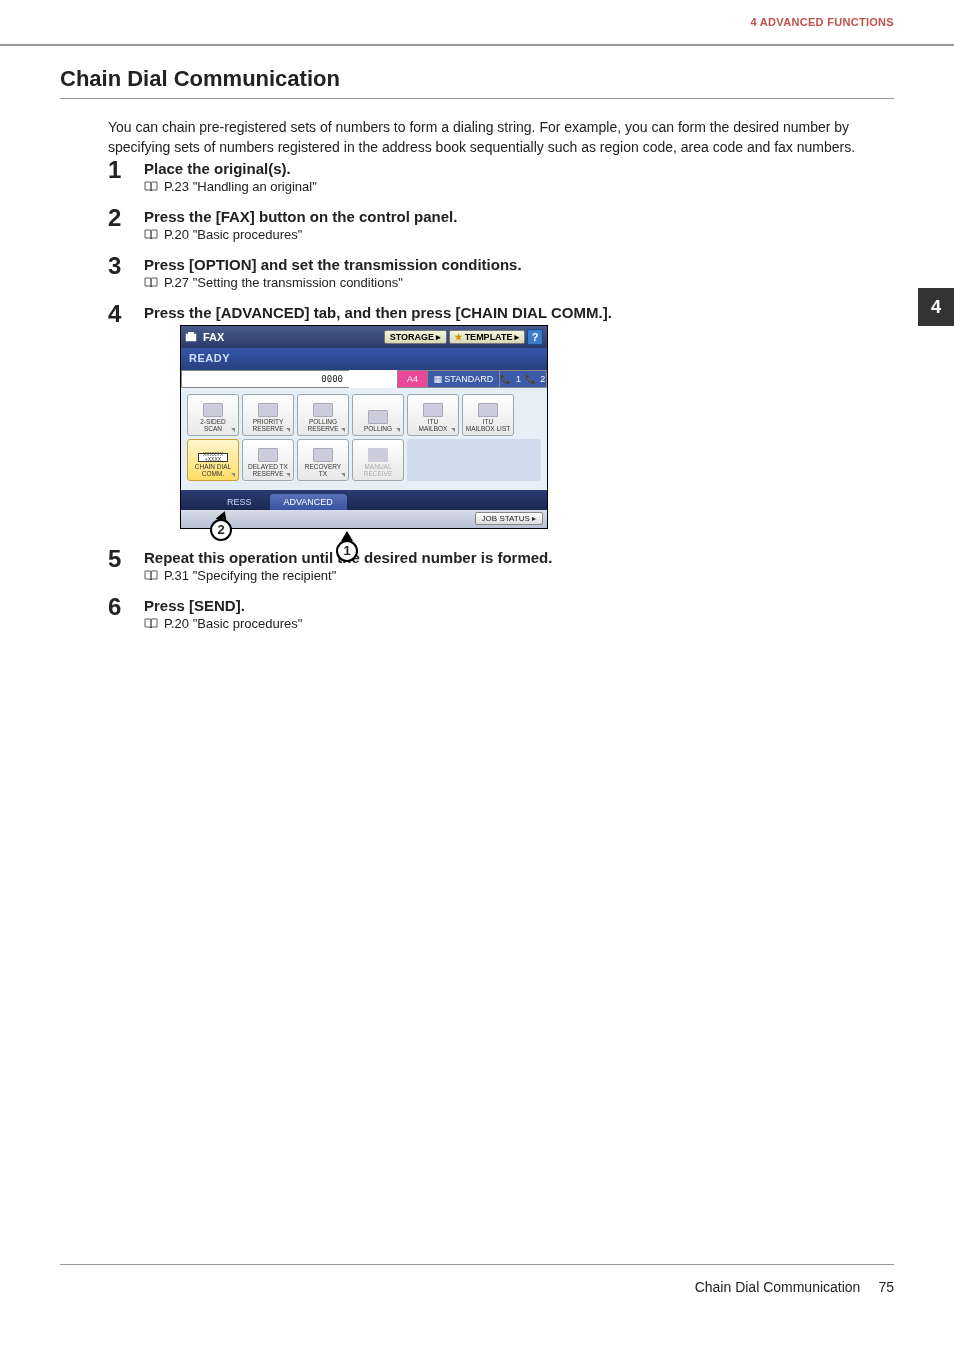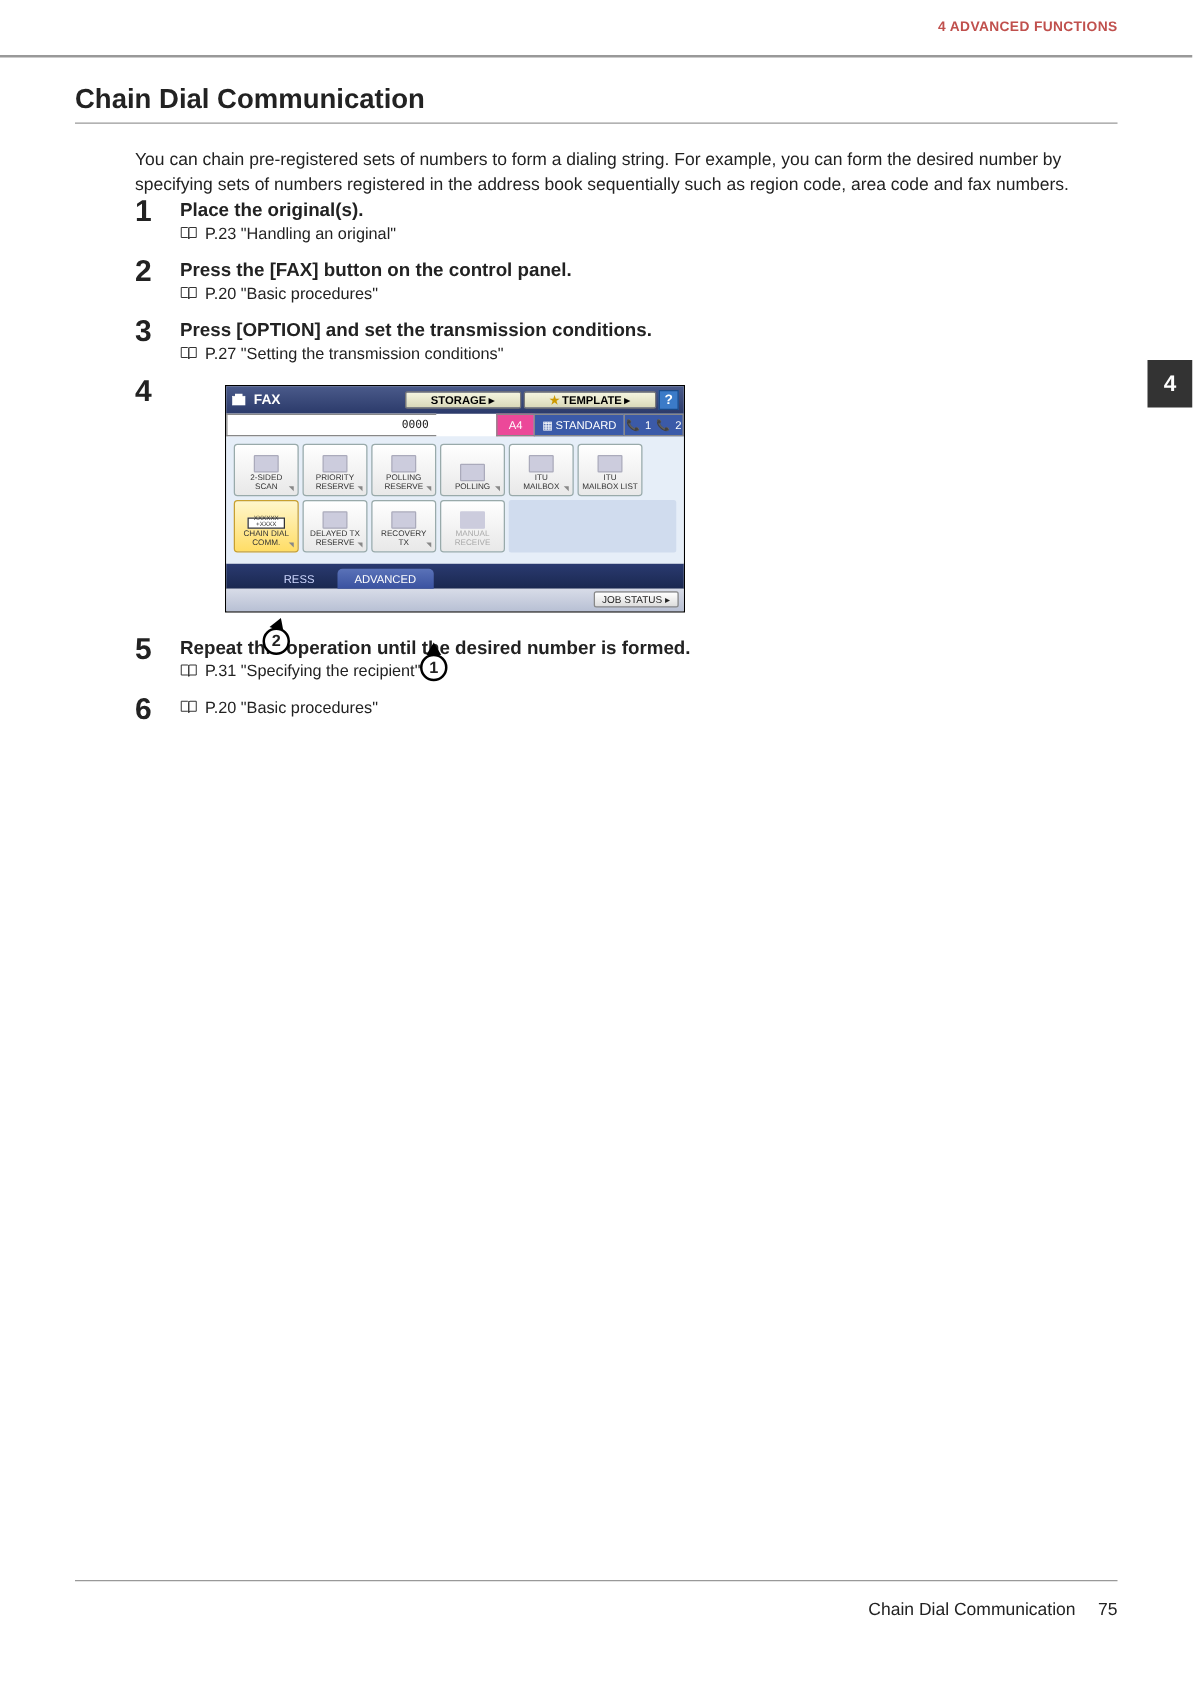--- a/index.html
+++ b/index.html
@@ -121,21 +121,21 @@
     align-items:center;
     padding: 0 4px;
     font-size:11px;
     font-weight:bold;
   }
   .panel-titlebar .spacer { flex:1; }
   .tb-btn {
     background: linear-gradient(#f5f5e0,#d8d8b8);
     color:#000;
     font-size:9px;
-    padding: 1px 20px;
+    padding: 1px 5px;
     border:1px solid #777;
     border-radius:2px;
     margin-left:2px;
     display:flex; align-items:flex-start; gap:2px;
   }
   .tb-help {
     width:16px;height:16px;background:#3b7bc8;color:#fff;
     display:flex;align-items:center;justify-content:center;
     border:1px solid #1a4a88; margin-left:2px; font-weight:bold;
     font-size:11px;
@@ -255,20 +255,21 @@
             <path d="M1 1 h5 q1 0 1 1 v8 q0-1-1-1 h-5 z M13 1 h-5 q-1 0-1 1 v8 q0-1 1-1 h5 z" fill="none" stroke="#333" stroke-width="0.8"></path>
           </svg>
         <span>P.27 "Setting the transmission conditions"</span>
       </div>
     </div>
   </div>
 
   <div class="step">
     <div class="step-num">4</div>
     <div class="step-body">
+      <div class="step-title">Press the [ADVANCED] tab, and then press [CHAIN DIAL COMM.].</div>
 
       <div class="panel-wrap" style="position:relative;">
         <div class="panel">
           <div class="panel-titlebar">
             <svg width="14" height="12">
                 <rect x="1" y="3" width="10" height="7" fill="#fff" stroke="#fff" stroke-width="0.5"></rect>
                 <rect x="3" y="1" width="6" height="3" fill="#fff"></rect>
               </svg>
             <span style="margin-left:4px">FAX</span>
             <div class="spacer"></div>
@@ -276,20 +277,21 @@
                 <span>STORAGE</span>
                 <span>▸</span>
               </div>
             <div class="tb-btn">
                 <span style="color:#cc9900">★</span>
                 <span>TEMPLATE</span>
                 <span>▸</span>
               </div>
             <div class="tb-help">?</div>
           </div>
+          <div class="panel-ready">READY</div>
           <div class="panel-status">
             <div class="ps-left">0000</div>
             <div class="ps-mid">A4</div>
             <div class="ps-std">
                 <span>▦</span>
                 <span>STANDARD</span>
               </div>
             <div class="ps-lines">
               <span>📞</span>
                 <span>1</span>
@@ -388,20 +390,21 @@
             <path d="M1 1 h5 q1 0 1 1 v8 q0-1-1-1 h-5 z M13 1 h-5 q-1 0-1 1 v8 q0-1 1-1 h5 z" fill="none" stroke="#333" stroke-width="0.8"></path>
           </svg>
         <span>P.31 "Specifying the recipient"</span>
       </div>
     </div>
   </div>
 
   <div class="step">
     <div class="step-num">6</div>
     <div class="step-body">
+      <div class="step-title">Press [SEND].</div>
       <div class="page-ref">
         <svg class="book-icon" viewBox="0 0 14 11">
             <path d="M1 1 h5 q1 0 1 1 v8 q0-1-1-1 h-5 z M13 1 h-5 q-1 0-1 1 v8 q0-1 1-1 h5 z" fill="none" stroke="#333" stroke-width="0.8"></path>
           </svg>
         <span>P.20 "Basic procedures"</span>
       </div>
     </div>
   </div>
 </div>
 

